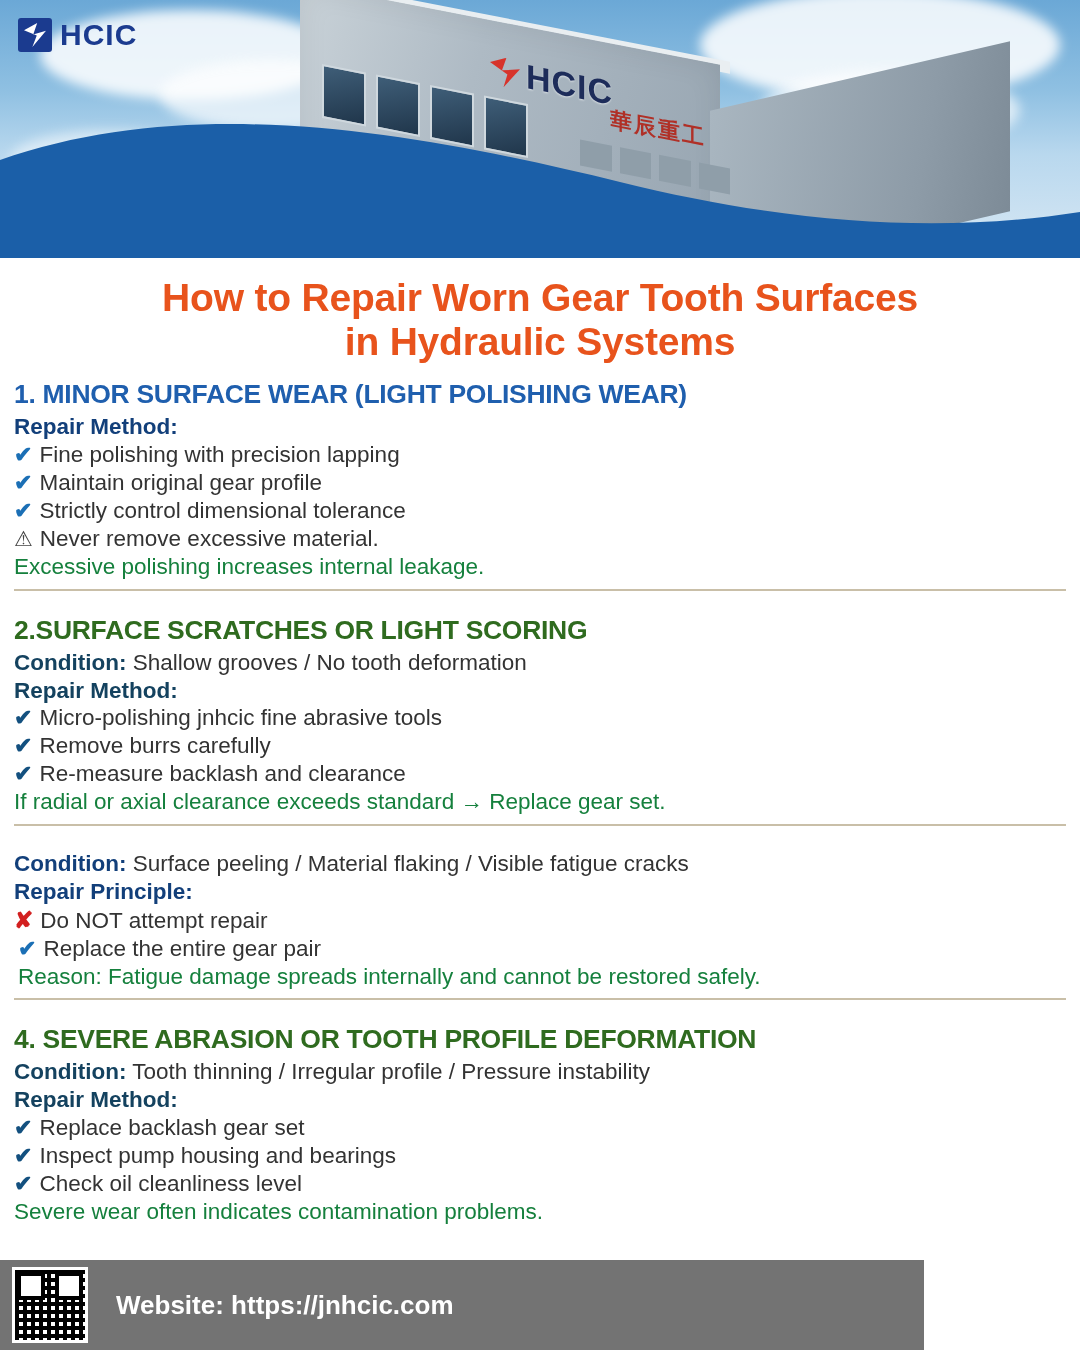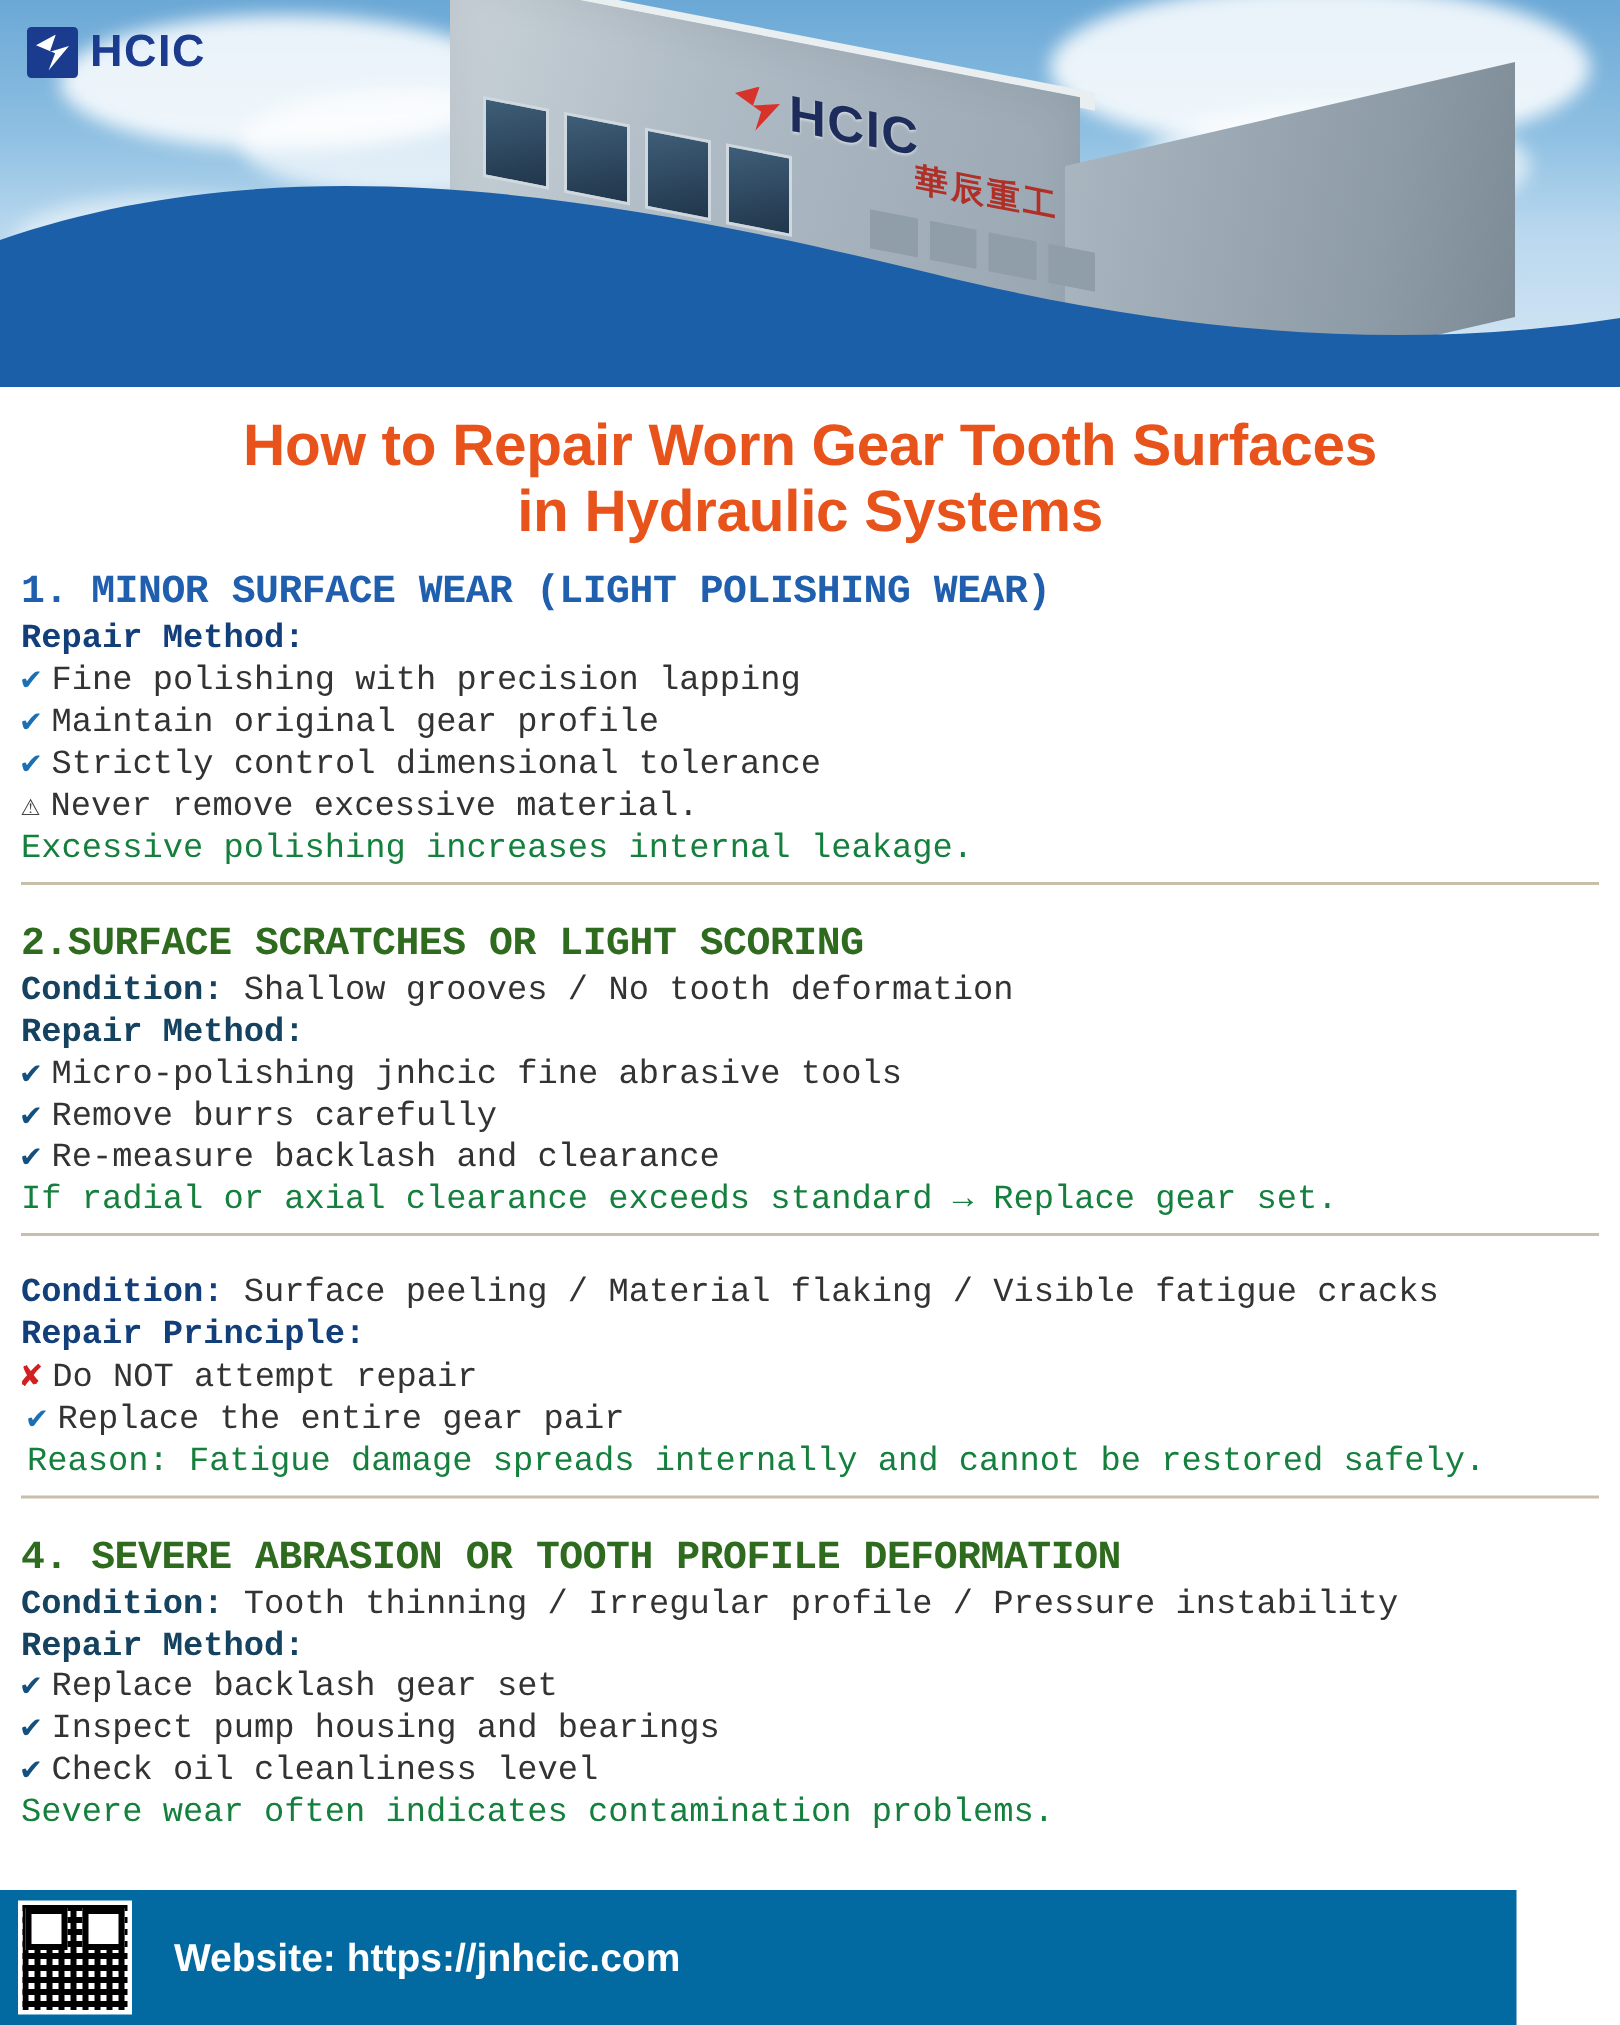--- a/index.html
+++ b/index.html
@@ -154,21 +154,21 @@
   .title-wrap h1 {
     color: #e8531c;
     font-size: 39px;
     line-height: 1.12;
     font-weight: bold;
     letter-spacing: -0.2px;
   }
 
   
   .sections { padding: 8px 14px 0 14px; }
-  .section { padding: 2px 0 4px 0; font-family: Liberation Mono, monospace; }
+  .section { padding: 2px 0 4px 0; }
   .section + .section { border-top: 2px solid #c9bfa8; margin-top: 4px; padding-top: 24px; }
   .sec-head {
     font-size: 26.5px;
     font-weight: bold;
     letter-spacing: -0.3px;
     margin-bottom: 3px;
   }
   .h-blue { color: #1f5fae; }
   .h-green { color: #2f6b1f; }
   .line {
@@ -184,22 +184,22 @@
   .tick-dark { color: #13507f; }
   .warn { color: #444; font-size: 21px; }
   .cross { color: #d21f1f; font-weight: bold; font-size: 23px; }
   .note { font-size: 22.5px; color: #15803d; }
   .indent { padding-left: 4px; }
 
   
   .footer {
     position: absolute;
     left: 0; bottom: 0;
-    width: 1011px; height: 90px;
-    background: #0369a1;
+    width: 924px; height: 90px;
+    background: #737373;
     display: flex; align-items: center;
   }
   .qr {
     width: 76px; height: 76px;
     margin-left: 12px;
     background: #ffffff;
     padding: 3px;
     flex: none;
   }
   .qr-inner {

